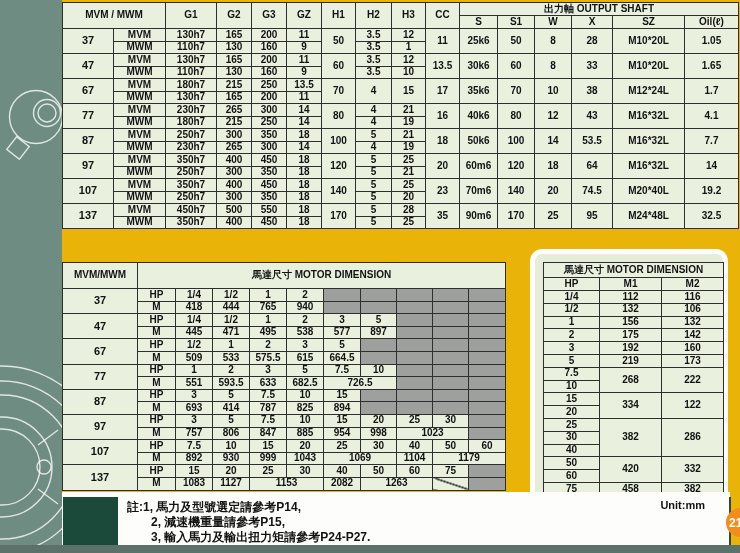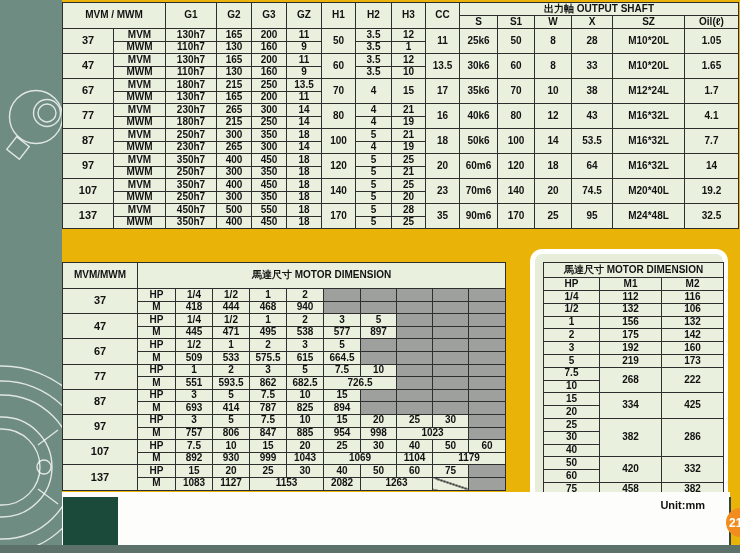--- a/index.html
+++ b/index.html
@@ -357,21 +357,21 @@
           <td class="gray"></td>
           <td class="gray"></td>
           <td class="gray"></td>
           <td class="gray"></td>
           <td class="gray"></td>
         </tr>
         <tr>
           <td>M</td>
           <td>418</td>
           <td>444</td>
-          <td>468</td>
+          <td>765</td>
           <td>940</td>
           <td class="gray"></td>
           <td class="gray"></td>
           <td class="gray"></td>
           <td class="gray"></td>
           <td class="gray"></td>
         </tr>
         <tr>
           <td rowspan="2" class="model">47</td>
           <td>HP</td>
@@ -432,21 +432,21 @@
           <td>7.5</td>
           <td>10</td>
           <td class="gray"></td>
           <td class="gray"></td>
           <td class="gray"></td>
         </tr>
         <tr>
           <td>M</td>
           <td>551</td>
           <td>593.5</td>
-          <td>862</td>
+          <td>633</td>
           <td>682.5</td>
           <td colspan="2">726.5</td>
           <td class="gray"></td>
           <td class="gray"></td>
           <td class="gray"></td>
         </tr>
         <tr>
           <td rowspan="2" class="model">87</td>
           <td>HP</td>
           <td>3</td>
@@ -596,21 +596,21 @@
           <td>7.5</td>
           <td rowspan="2">268</td>
           <td rowspan="2">222</td>
         </tr>
         <tr>
           <td>10</td>
         </tr>
         <tr>
           <td>15</td>
           <td rowspan="2">334</td>
-          <td rowspan="2">425</td>
+          <td rowspan="2">122</td>
         </tr>
         <tr>
           <td>20</td>
         </tr>
         <tr>
           <td>25</td>
           <td rowspan="3">382</td>
           <td rowspan="3">286</td>
         </tr>
         <tr>
@@ -630,20 +630,25 @@
         <tr>
           <td>75</td>
           <td rowspan="1">458</td>
           <td rowspan="1">382</td>
         </tr>
       </tbody>
   </table>
 
   <div id="notesband"></div>
   <div id="dgreen"></div>
+  <div id="notes">
+    <div>註:1, 馬力及型號選定請參考P14,</div>
+    <div class="ind">2, 減速機重量請參考P15,</div>
+    <div class="ind">3, 輸入馬力及輸出扭力矩請參考P24-P27.</div>
+  </div>
   <div id="unit">Unit:mm</div>
   <div id="vline"></div>
   <div id="badge">
     <span>21</span>
   </div>
   <div id="bottombar"></div>
 
 </div>
 
 </body></html>

